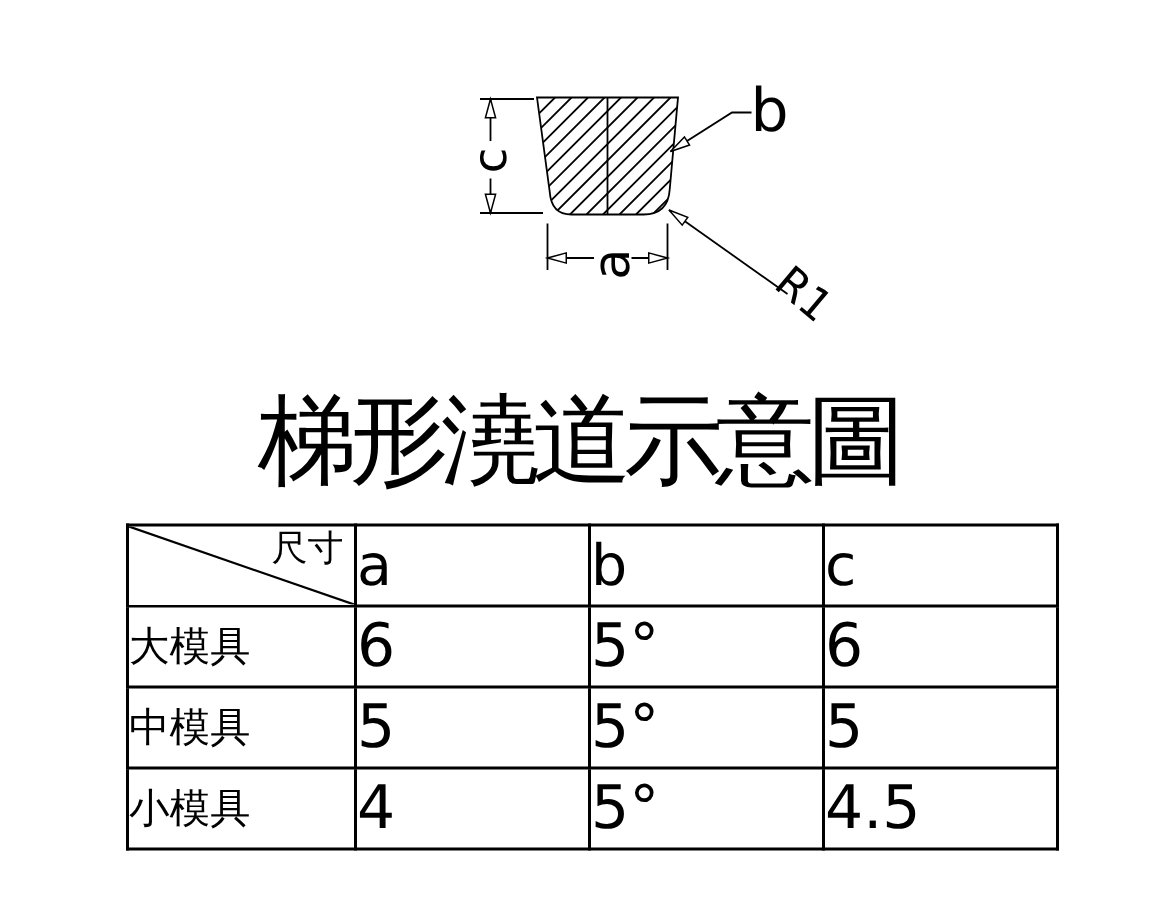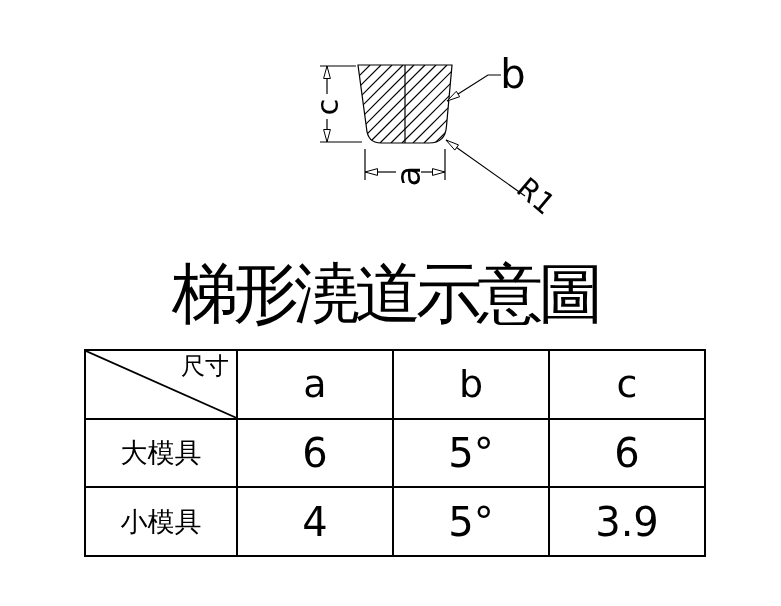--- a/index.html
+++ b/index.html
@@ -51,21 +51,20 @@
   table.spec {
     position: absolute;
     left: 84px; top: 349px;
     width: 620px; height: 208px;
     border-collapse: collapse;
     table-layout: fixed;
   }
   table.spec td {
     border: 2px solid #000;
     padding: 0;
-    text-align: center;
     vertical-align: middle;
     height: 52px;
     background: #fff;
   }
   td.corner-cell { position: relative; }
   td.corner-cell svg {
     position: absolute;
     left: 0; top: 0;
     width: 100%; height: 100%;
   }
@@ -167,21 +166,27 @@
       <td class="col-letter">b</td>
       <td class="col-letter">c</td>
     </tr>
     <tr>
       <td class="row-label">大模具</td>
       <td class="cell-value">6</td>
       <td class="cell-value">5°</td>
       <td class="cell-value">6</td>
     </tr>
     <tr>
+      <td class="row-label">中模具</td>
+      <td class="cell-value">5</td>
+      <td class="cell-value">5°</td>
+      <td class="cell-value">5</td>
+    </tr>
+    <tr>
       <td class="row-label">小模具</td>
       <td class="cell-value">4</td>
       <td class="cell-value">5°</td>
-      <td class="cell-value">3.9</td>
+      <td class="cell-value">4.5</td>
     </tr>
   </tbody>
     </table>
 
 </div>
 
 </body></html>

